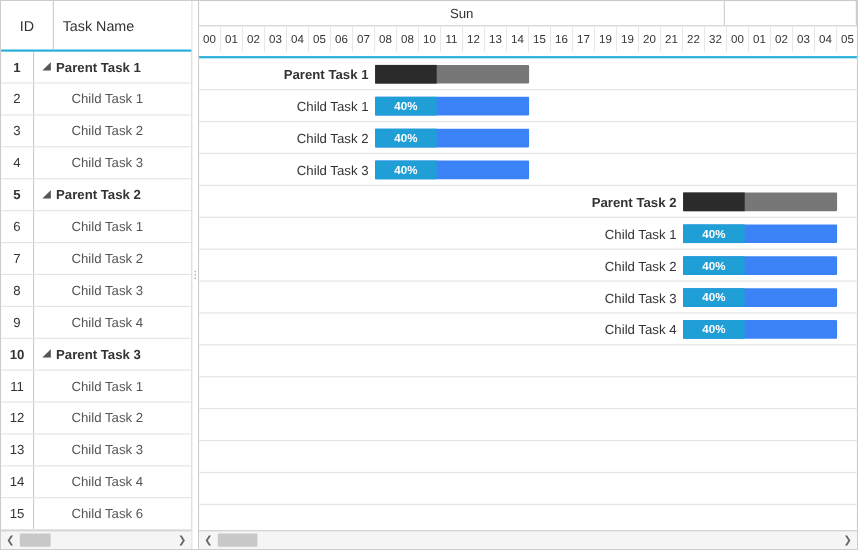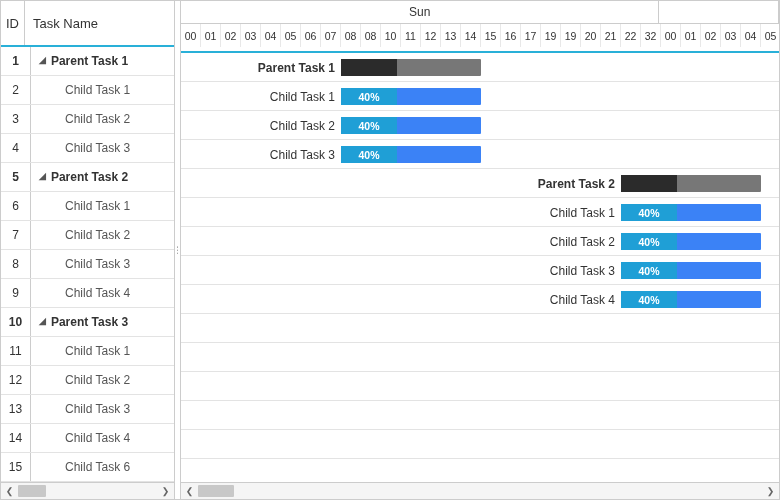--- a/index.html
+++ b/index.html
@@ -25,21 +25,21 @@
     flex-direction: column;
     position: relative;
   }
   .left-header {
     display: flex;
     height: 46px;
     border-bottom: 2px solid #29b0d8;
     background: #fff;
   }
   .col-id {
-    width: 24px;
+    width: 48px;
     border-right: 1px solid #ccc;
     display: flex;
     align-items: center;
     justify-content: center;
     font-weight: 400;
     font-size: 13px;
   }
   .col-name {
     flex: 1;
     display: flex;

